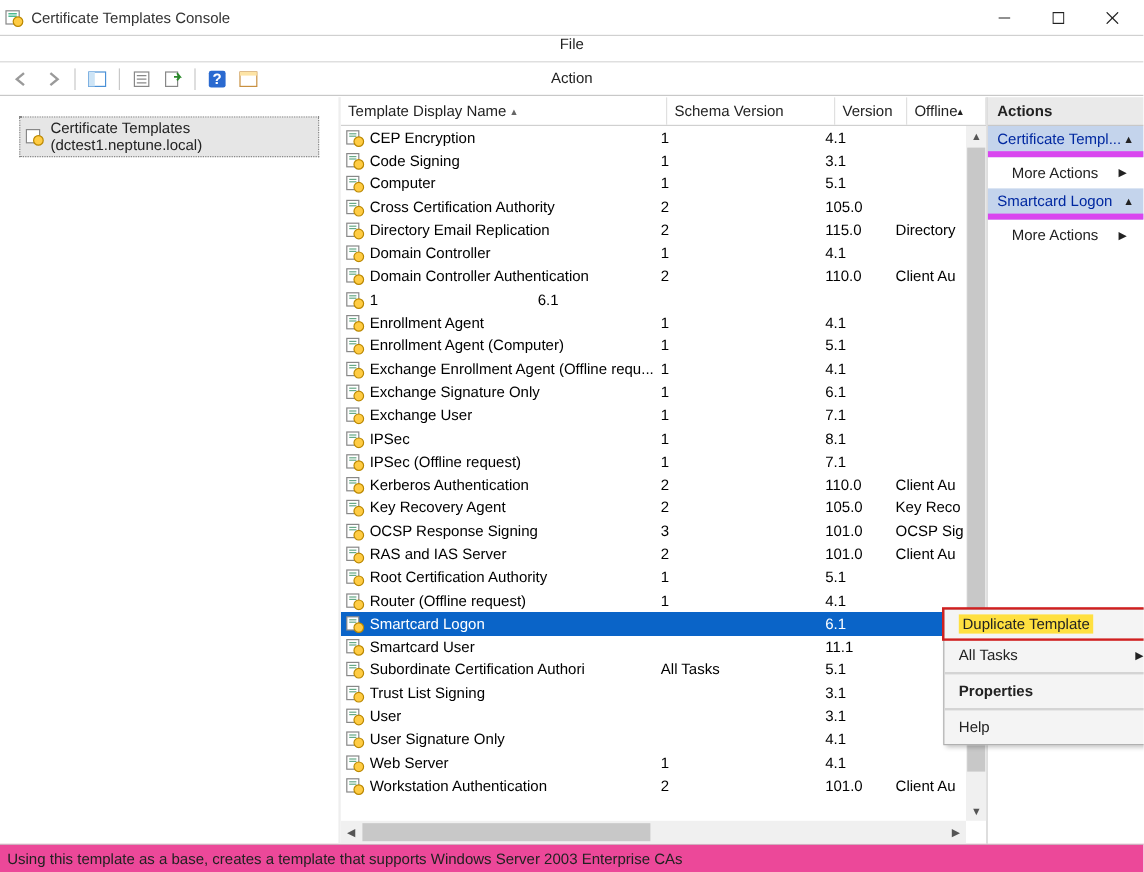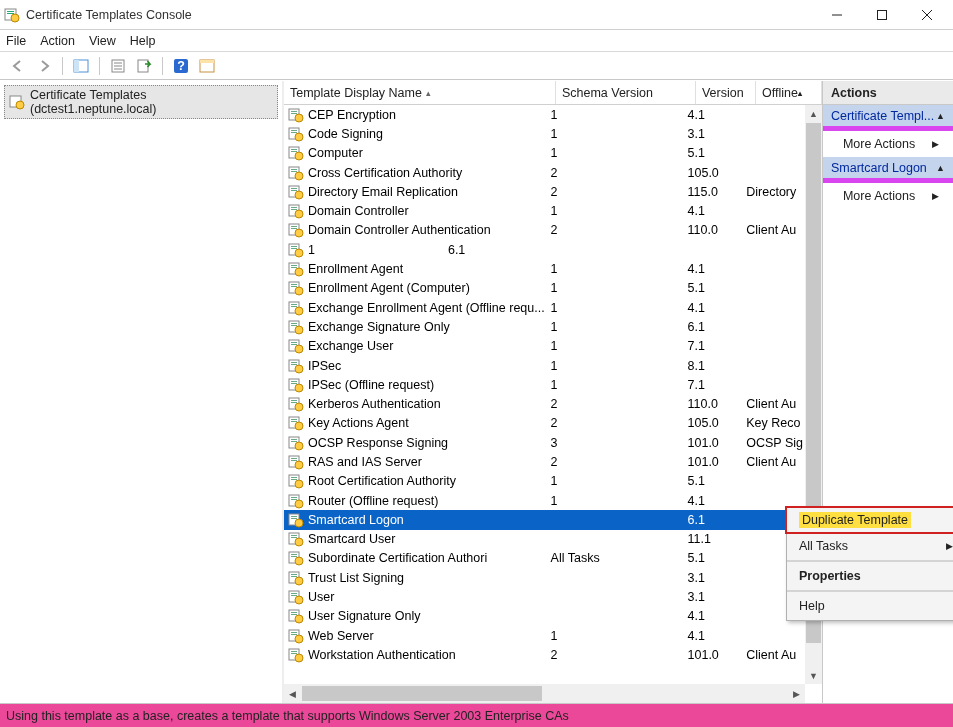--- a/index.html
+++ b/index.html
@@ -6,31 +6,31 @@
 html, body { width: 953px; height: 727px; overflow: hidden; background: #fff; }
 
 
 .titlebar { height: 30px; display: flex; align-items: center; padding: 0 4px; border-bottom: 1px solid #d0d0d0; }
 .titlebar .app-icon { width: 16px; height: 16px; margin-right: 6px; display: inline-flex; }
 .titlebar .title { flex: 1; color: #333; }
 .titlebar .win-btns { display: flex; }
 .titlebar .win-btn { width: 45px; height: 28px; display: inline-flex; align-items: center; justify-content: center; color: #222; }
 
 
-.menubar { height: 22px; display: flex; align-items: center; padding: 0 6px; gap: 14px; border-bottom: 1px solid #d8d8d8; }
+.menubar { height: 22px; display: flex; align-items: center; padding: 0 6px; gap: 14px; border-bottom: 1px solid #d8d8d8; flex-direction: column; }
 .menubar span { color: #222; }
 
 
 .toolbar { height: 28px; display: flex; align-items: center; padding: 0 6px; gap: 2px; border-bottom: 1px solid #c8c8c8; }
 .toolbar .tb-btn { width: 24px; height: 22px; display: inline-flex; align-items: center; justify-content: center; border: 1px solid transparent; border-radius: 2px; }
 .toolbar .sep { width: 1px; height: 18px; background: #c8c8c8; margin: 0 4px; }
 
 
 .body { display: flex; height: calc(727px - 30px - 22px - 28px - 24px); border-top: 1px solid #fff; }
-.left-pane { width: 288px; border-right: 2px inset #eee; padding: 4px; background: #fff; }
+.left-pane { width: 288px; border-right: 2px inset #eee; padding: 16px; background: #fff; }
 .tree-item { display: flex; align-items: center; gap: 5px; padding: 2px 4px; background: #e6e6e6; border: 1px dotted #888; }
 .tree-item .icon { width: 16px; height: 16px; }
 .tree-item span { color: #222; }
 
 .center-pane { flex: 1; display: flex; flex-direction: column; border-right: 1px solid #c8c8c8; background: #fff; position: relative; }
 .listview { flex: 1; overflow: hidden; position: relative; }
 .list-header { display: flex; align-items: center; height: 24px; border-bottom: 1px solid #d0d0d0; background: #fff; }
 .list-header .col { padding: 0 6px; color: #222; display: flex; align-items: center; height: 100%; border-right: 1px solid #e0e0e0; }
 .col-name { width: 272px; }
 .col-schema { width: 140px; }
@@ -388,21 +388,21 @@
             <span class="cell-version">110.0</span>
             <span class="cell-intended">Client Au</span>
           </div>
           <div class="row">
             <span class="icon cert-icon"><svg viewBox="0 0 16 16">
                 <rect x="1" y="2" width="10" height="11" fill="#fff" stroke="#888"></rect>
                 <rect x="3" y="4" width="6" height="1" fill="#6a8"></rect>
                 <rect x="3" y="6" width="6" height="1" fill="#6a8"></rect>
                 <circle cx="11" cy="11" r="4" fill="#fc4" stroke="#b80"></circle>
               </svg></span>
-            <span class="cell-name">Key Actions Agent</span>
+            <span class="cell-name">Key Recovery Agent</span>
             <span class="cell-schema">2</span>
             <span class="cell-version">105.0</span>
             <span class="cell-intended">Key Reco</span>
           </div>
           <div class="row">
             <span class="icon cert-icon"><svg viewBox="0 0 16 16">
                 <rect x="1" y="2" width="10" height="11" fill="#fff" stroke="#888"></rect>
                 <rect x="3" y="4" width="6" height="1" fill="#6a8"></rect>
                 <rect x="3" y="6" width="6" height="1" fill="#6a8"></rect>
                 <circle cx="11" cy="11" r="4" fill="#fc4" stroke="#b80"></circle>

